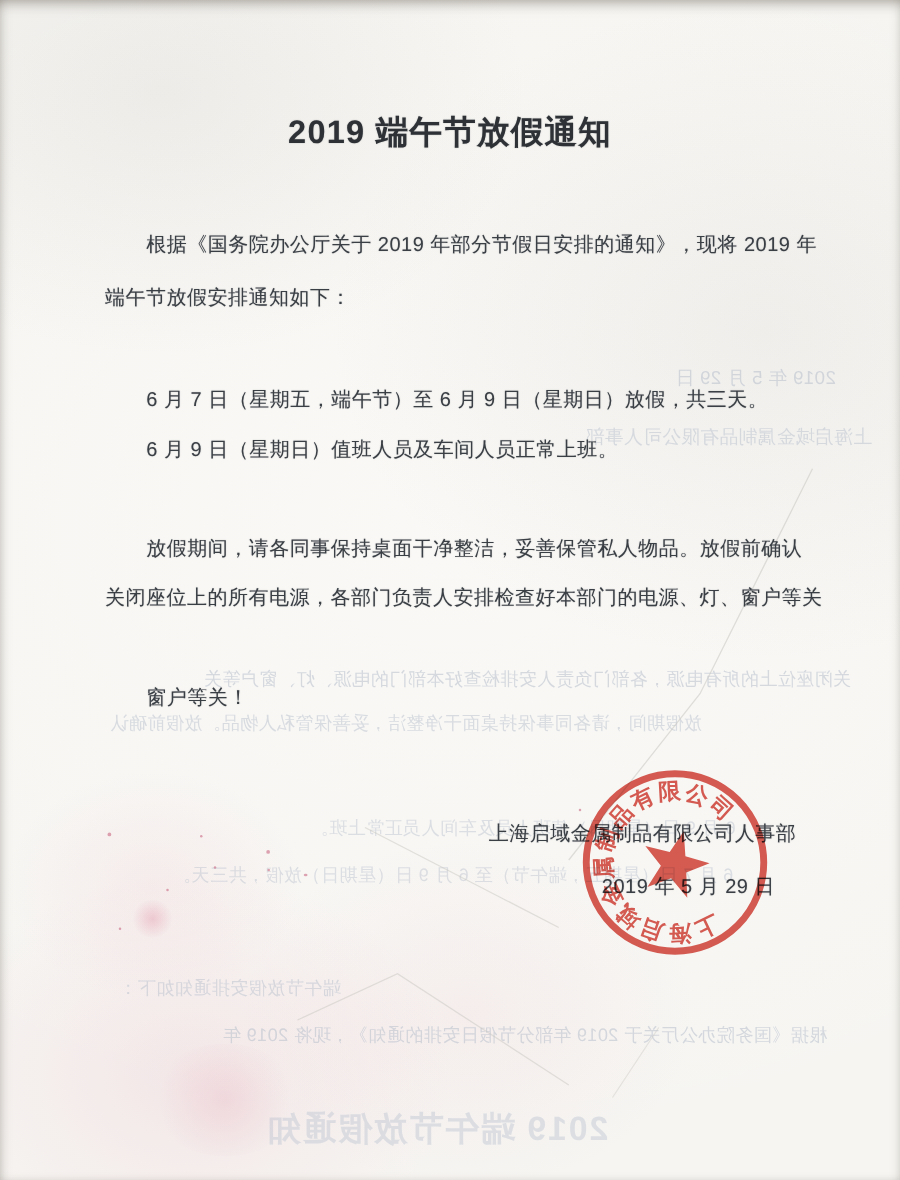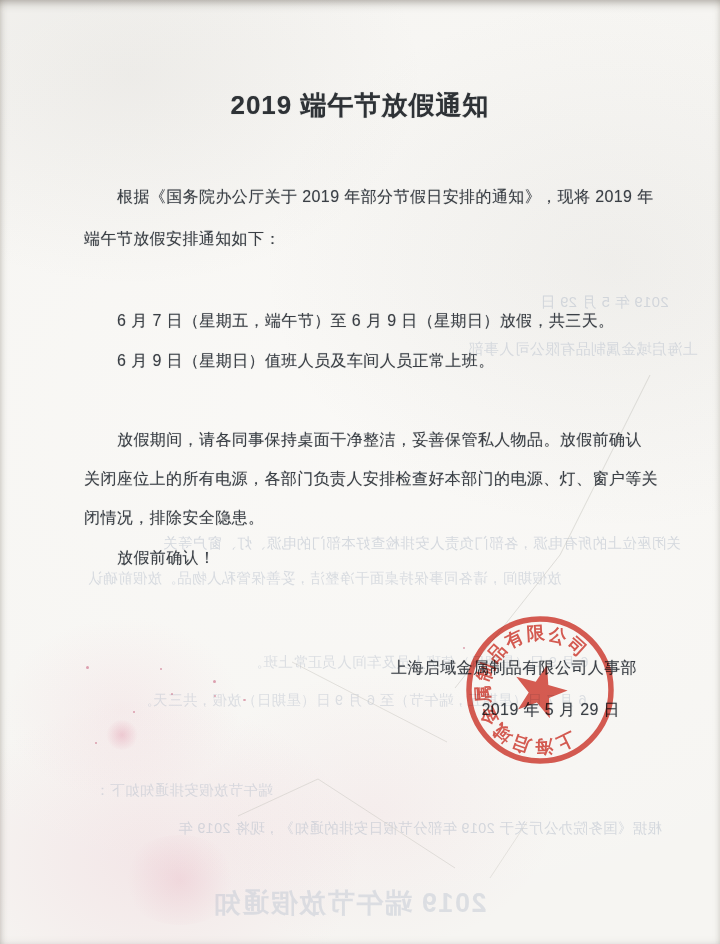--- a/index.html
+++ b/index.html
@@ -123,24 +123,23 @@
   </div>
 
   <div class="block body-text lh40" style="top:301px;">
     <div class="indent">6 月 7 日（星期五，端午节）至 6 月 9 日（星期日）放假，共三天。</div>
     <div class="indent">6 月 9 日（星期日）值班人员及车间人员正常上班。</div>
   </div>
 
   <div class="block body-text lh39" style="top:420px;">
     <div class="indent">放假期间，请各同事保持桌面干净整洁，妥善保管私人物品。放假前确认</div>
     <div>关闭座位上的所有电源，各部门负责人安排检查好本部门的电源、灯、窗户等关</div>
-    <div>闭情况，排除安全隐患。</div>
   </div>
 
-  <div class="block body-text" style="top:548px; left:117px;">放假前确认！</div>
+  <div class="block body-text" style="top:548px; left:117px;">窗户等关！</div>
 
   <div class="body-text signature-line">上海启域金属制品有限公司人事部</div>
   <div class="body-text date-line">2019 年 5 月 29 日</div>
 
   <svg class="seal" viewBox="0 0 160 160">
     <circle cx="80" cy="80" r="71" fill="none" stroke="#d5463c" stroke-width="5.5"></circle>
     <polygon transform="rotate(15 80 81)" points="80,54 86.5,73.1 106.6,73.4 90.5,85.4 96.5,104.7 80,93 63.5,104.7 69.5,85.4 53.4,73.4 73.5,73.1" fill="#d6473c"></polygon>
     <defs>
       <path id="sealArc" d="M 44,116 A 51,51 0 1 1 116,116" fill="none"></path>
     </defs>

